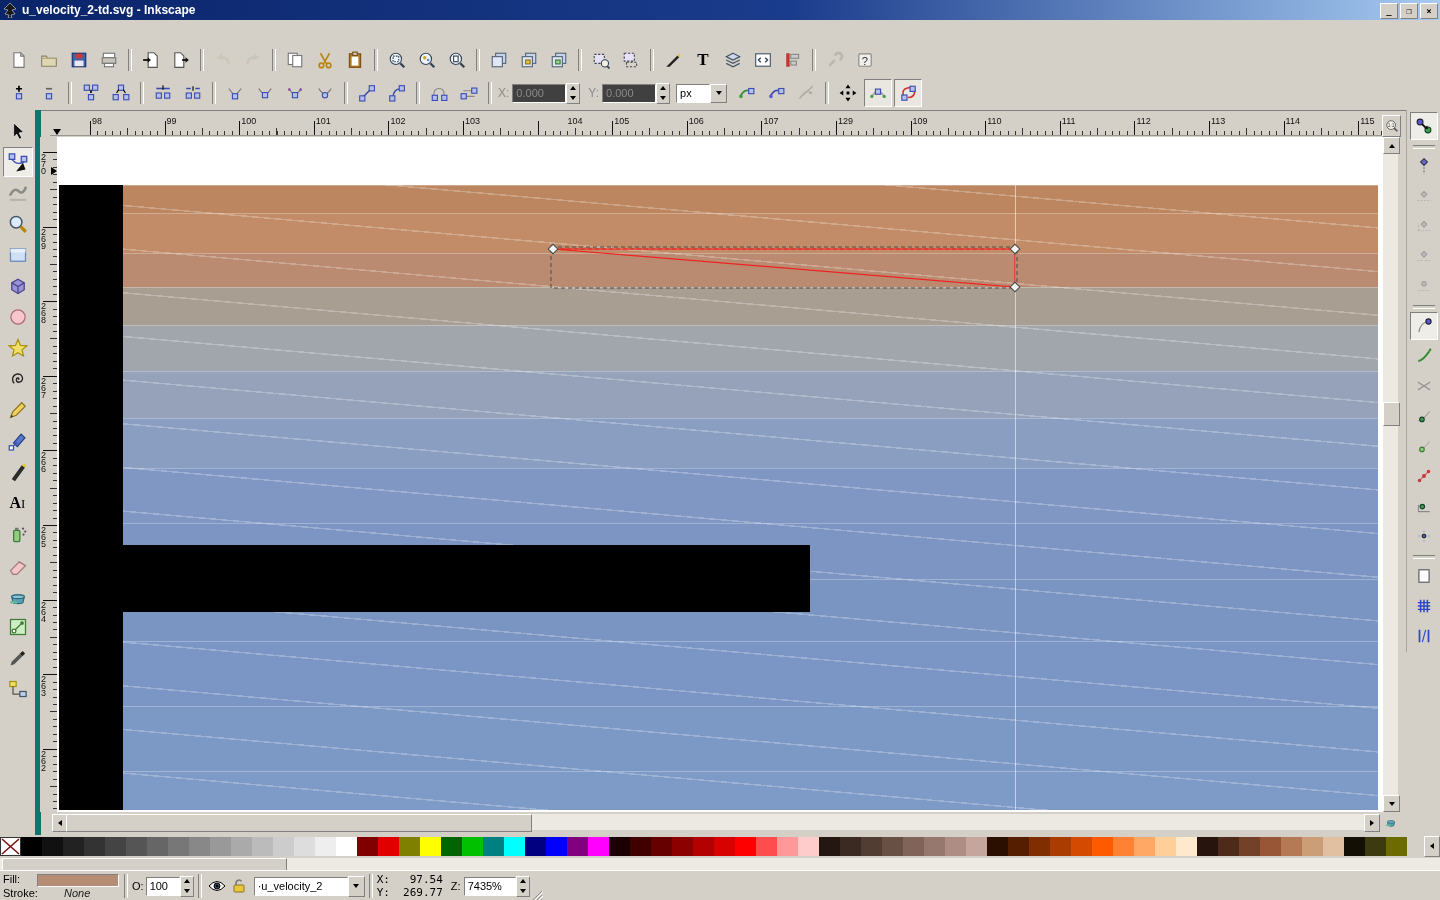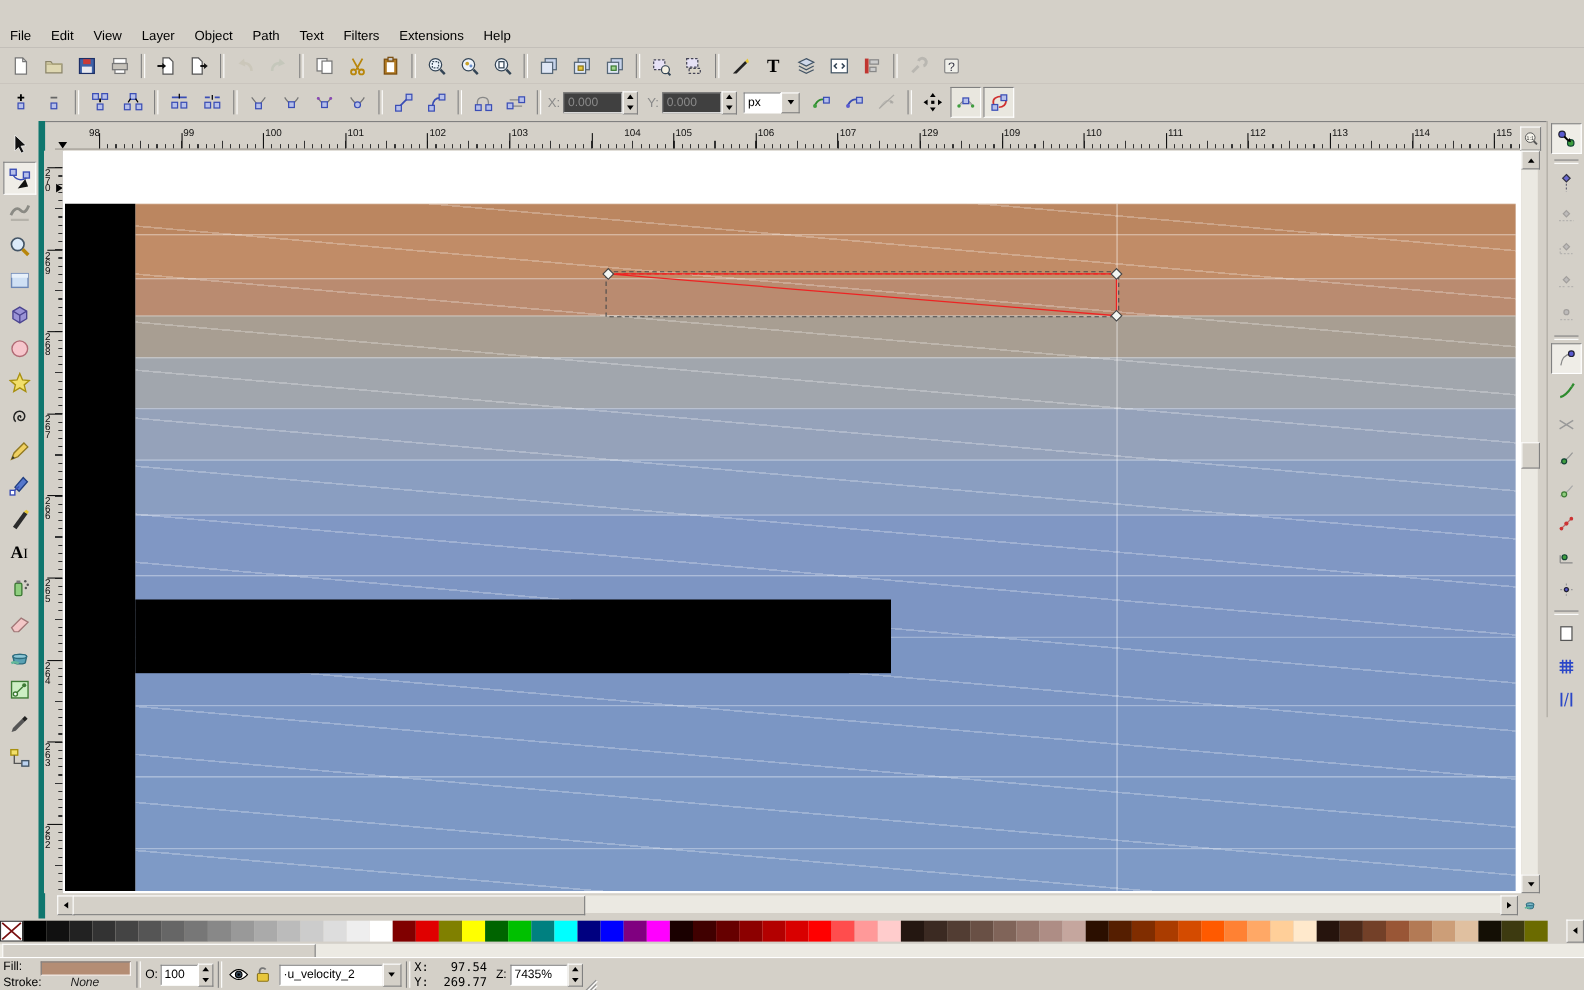--- a/index.html
+++ b/index.html
@@ -82,33 +82,34 @@
   #coords{font-family:"DejaVu Sans Mono",monospace;font-size:11px;line-height:13px;white-space:pre;text-align:right;}
   #grip{width:14px;height:26px;align-self:flex-end;}
   .eyebtn{width:22px;height:22px;display:flex;align-items:center;justify-content:center;}
   svg{display:block;}
 </style>
 </head>
 <body>
 
 <div id="win">
 
-
-  <div id="menubar" class="abs">
-      <span class="menuitem">File</span>
-      <span class="menuitem">Edit</span>
-      <span class="menuitem">View</span>
-      <span class="menuitem">Layer</span>
-      <span class="menuitem">Object</span>
-      <span class="menuitem">Path</span>
-      <span class="menuitem">Text</span>
-      <span class="menuitem">Filters</span>
-      <span class="menuitem">Extensions</span>
-      <span class="menuitem">Help</span>
-    </div>
+  <div id="titlebar" class="abs">
+    <span class="ticon">
+      <svg width="16" height="16" viewBox="0 0 16 16">
+          <path d="M8 1 14 7 10 8l3 4-4 1 1 3H6l1-3-4-1 3-4L2 7z" fill="#1a1a1a" stroke="#cfd6e6" stroke-width="0.6"></path>
+        </svg>
+    </span>
+    <span>u_velocity_2-td.svg - Inkscape</span>
+    <span id="winbtns">
+        <span class="winbtn out">_</span>
+        <span class="winbtn out">❐</span>
+        <span class="winbtn out">×</span>
+      </span>
+  </div>
+
 
   <div id="cmdbar" class="abs toolbar">
       <span class="tbbtn">
         <span>
           <svg width="18" height="18" viewBox="0 0 16 16">
             <path d="M3.5 1.5h6l3 3v10h-9z" fill="#fffffe" stroke="#777"></path>
             <path d="M9.5 1.5v3h3" fill="none" stroke="#777"></path>
           </svg>
         </span>
       </span>
@@ -706,21 +707,21 @@
             <rect x="1.5" y="2" width="5" height="4" fill="#f2df6a" stroke="#a89010"></rect>
             <rect x="9.5" y="10" width="5" height="4" fill="#bcd3f0" stroke="#456"></rect>
             <path d="M4 6v6h5.5" fill="none" stroke="#555"></path>
           </svg>
         </span>
       </span>
     </div>
 
   <div id="hruler" class="abs">
       <span class="hmajor" style="left: 40px;"></span>
-      <span class="hlabel" style="left: 31px;">98</span>
+      <span class="hlabel" style="left: 42px;">98</span>
       <span class="hmajor" style="left: 114.6px;"></span>
       <span class="hlabel" style="left: 116.6px;">99</span>
       <span class="hmajor" style="left: 189.2px;"></span>
       <span class="hlabel" style="left: 191.2px;">100</span>
       <span class="hmajor" style="left: 263.8px;"></span>
       <span class="hlabel" style="left: 265.8px;">101</span>
       <span class="hmajor" style="left: 338.4px;"></span>
       <span class="hlabel" style="left: 340.4px;">102</span>
       <span class="hmajor" style="left: 413px;"></span>
       <span class="hlabel" style="left: 415px;">103</span>

